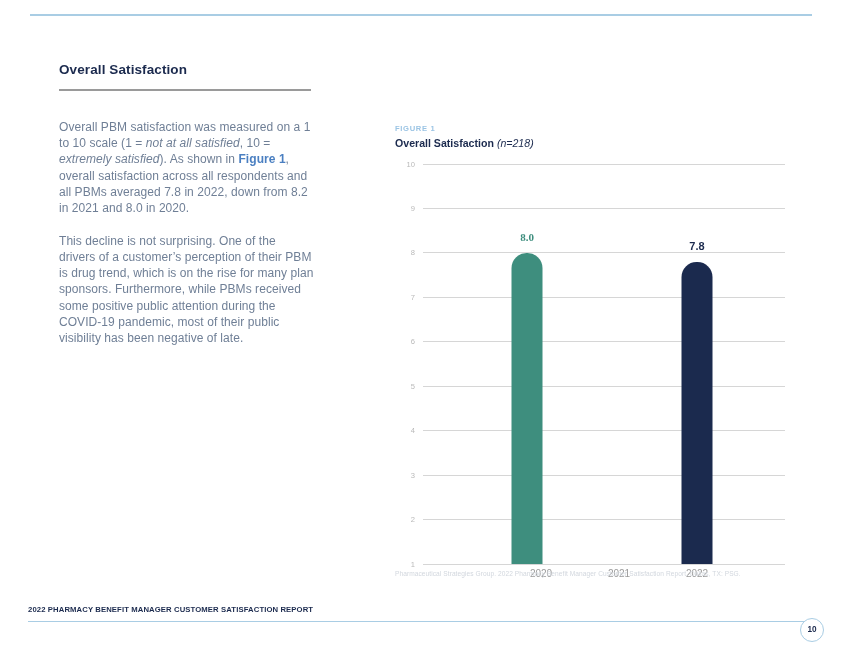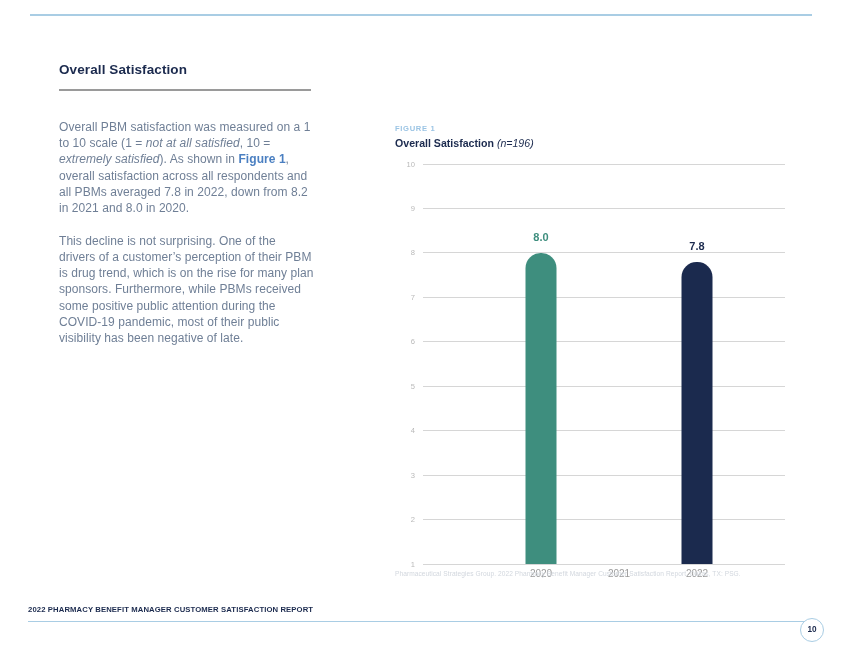--- a/index.html
+++ b/index.html
@@ -227,21 +227,21 @@
   <div class="section-title">Overall Satisfaction</div>
   <div class="title-rule"></div>
   <div class="body-par"><span>Overall PBM satisfaction was measured on a 1 to 10 scale (1 = </span><i>not at all satisfied</i><span>, 10 = </span><i>extremely satisfied</i><span>). As shown in </span><span class="lnk">Figure 1</span><span>, overall satisfaction across all respondents and all PBMs averaged 7.8 in 2022, down from 8.2 in 2021 and 8.0 in 2020.</span></div>
   <div class="body-par"><span>This decline is not surprising. One of the drivers of a customer’s perception of their PBM is drug trend, which is on the rise for many plan sponsors. Furthermore, while PBMs received some positive public attention during the COVID-19 pandemic, most of their public visibility has been negative of late.</span></div>
 </div>
 
 <div class="figure">
   <div class="fig-label">FIGURE 1</div>
   <div class="fig-title">
     <span>Overall Satisfaction</span>
-    <span class="n">(n=196)</span>
+    <span class="n">(n=218)</span>
   </div>
 
   <div class="plot">
     <div class="gridlines">
         <div class="grid-row" style="top: 0px;">
           <div class="ytick">10</div>
           <div class="gline"></div>
         </div>
         <div class="grid-row" style="top: 44.4444px;">
           <div class="ytick">9</div>
@@ -274,21 +274,21 @@
         <div class="grid-row" style="top: 355.556px;">
           <div class="ytick">2</div>
           <div class="gline"></div>
         </div>
         <div class="grid-row" style="top: 400px;">
           <div class="ytick">1</div>
           <div class="gline"></div>
         </div>
       </div>
     <div class="bars">
-        <div class="bar-col" style="left: 78px; width: 80px; height: 400px;">
+        <div class="bar-col" style="left: 64px; width: 80px; height: 400px; font-family: Liberation Serif, serif;">
           <div class="bar" style="height: 311.111px; background: rgb(62, 142, 126);"></div>
           <div class="bar-label" style="bottom: 321.111px; color: rgb(62, 142, 126);">8.0</div>
         </div>
         <div class="bar-col" style="left: 234px; width: 80px; height: 400px;">
           <div class="bar" style="height: 302.222px; background: rgb(27, 42, 78);"></div>
           <div class="bar-label" style="bottom: 312.222px; color: rgb(27, 42, 78);">7.8</div>
         </div>
       </div>
     <div class="xlabels">
         <div class="xlab" style="left: 78px; width: 80px;">2020</div>

